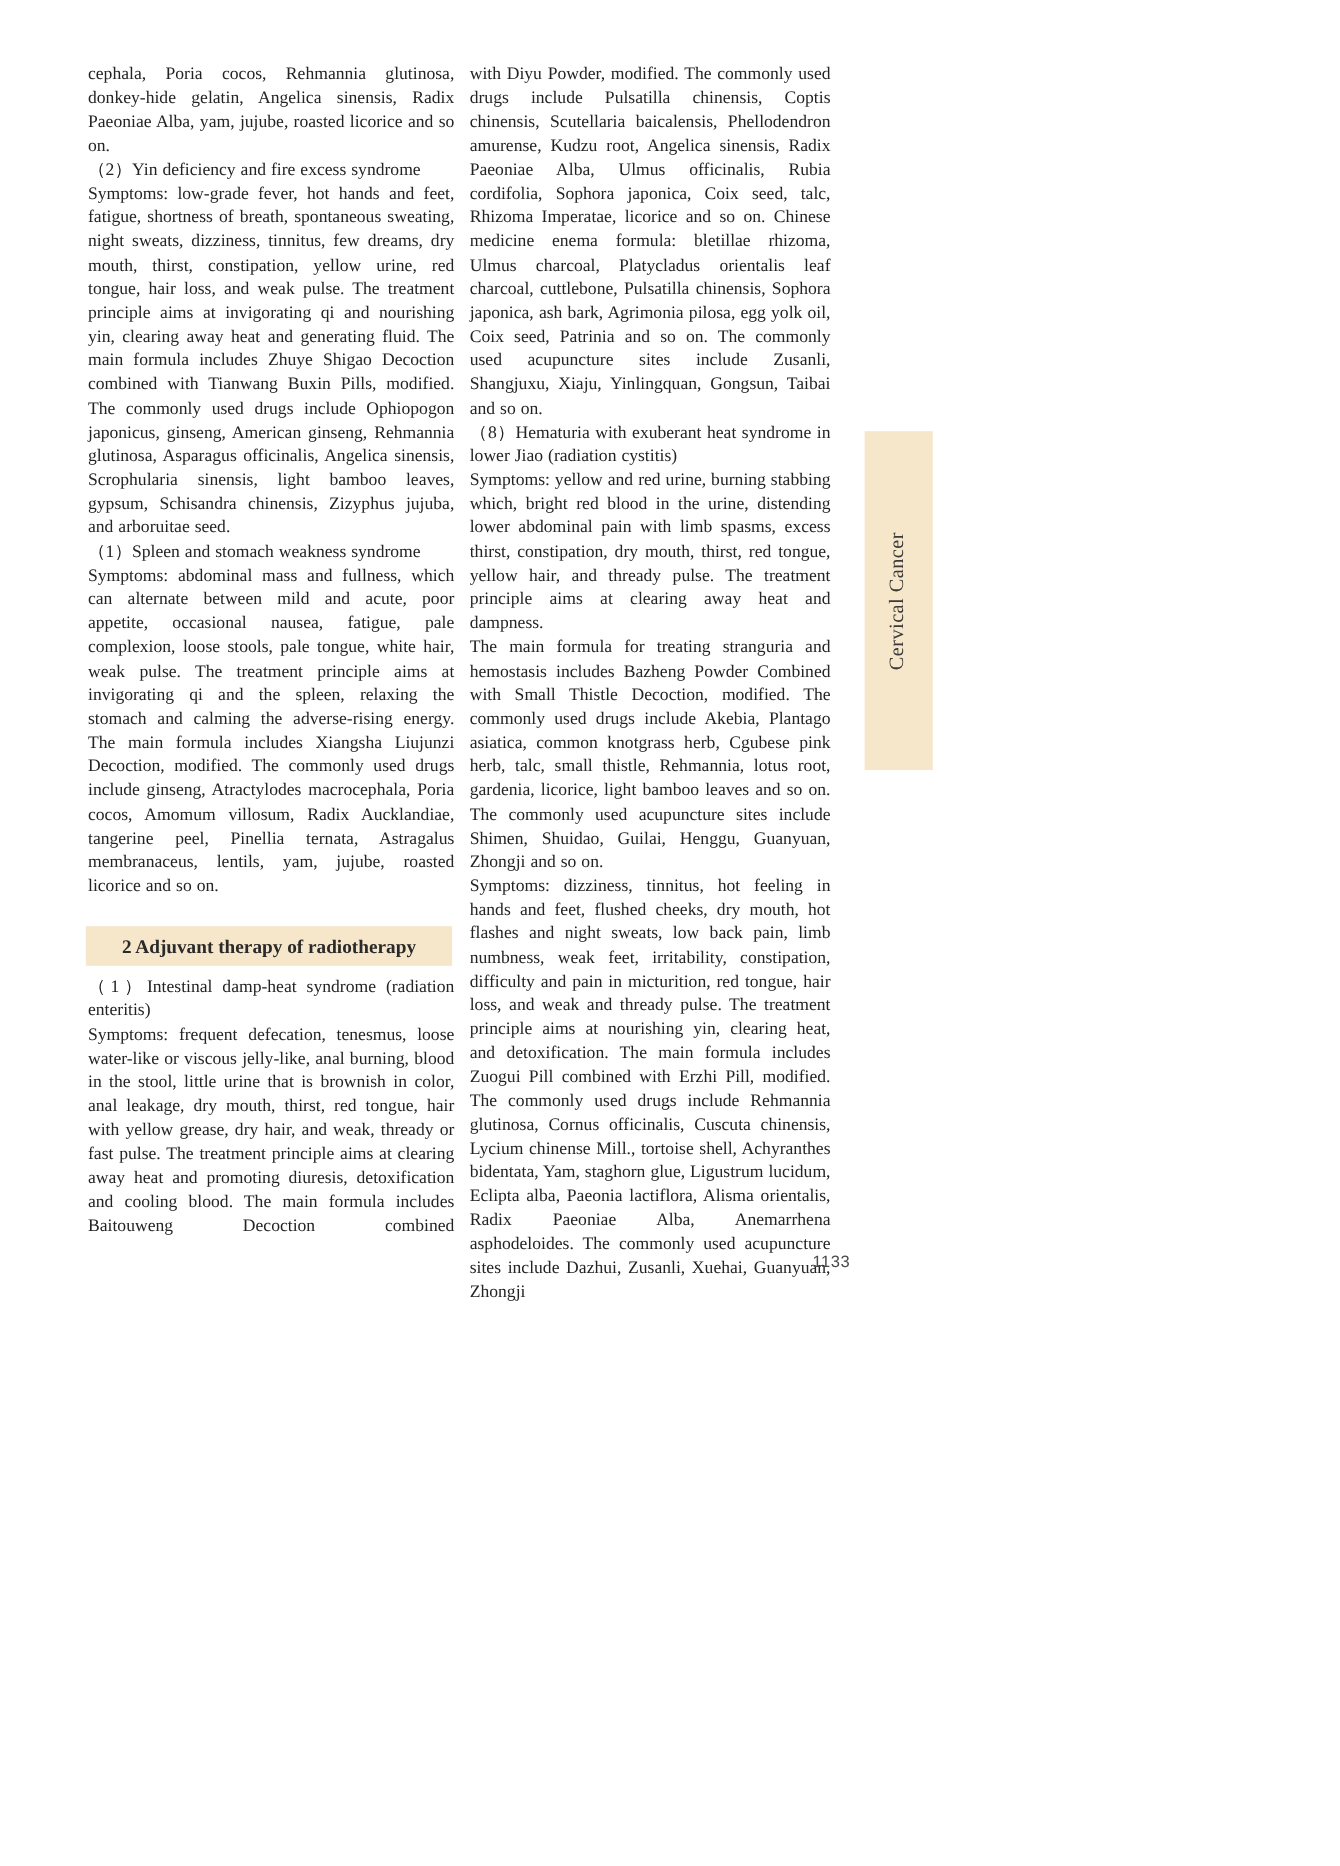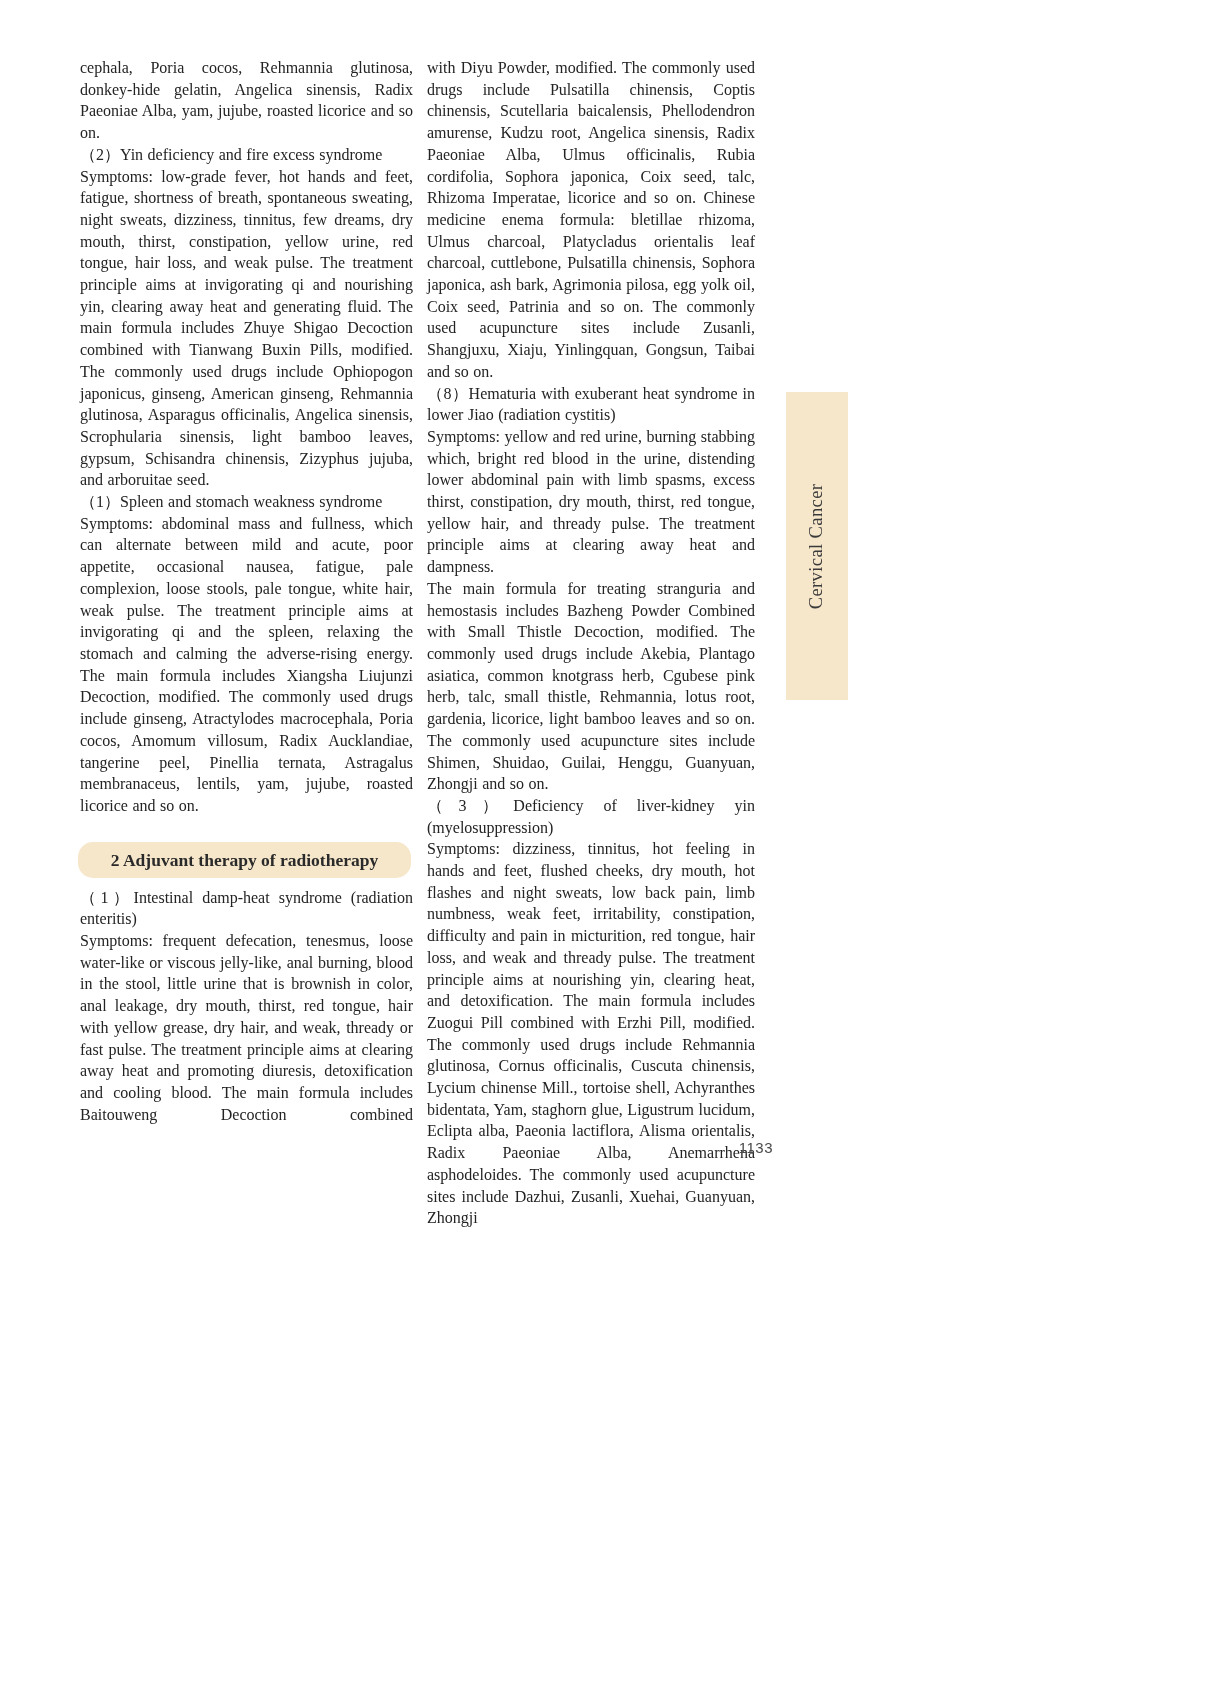--- a/index.html
+++ b/index.html
@@ -28,21 +28,20 @@
   p.body.justify-last { text-align-last: justify; }
   .section-heading {
     margin: 25px 2px 9px -2px;
     background: #f6e7cb;
     text-align: center;
     font-weight: bold;
     font-size: 17.5px;
     line-height: 22px;
     padding: 7px 4px;
     color: #2a2a2a;
-    border-radius: 15px;
   }
   .chapter-tab {
     position: absolute;
     left: 786px;
     top: 392px;
     width: 62px;
     height: 308px;
     background: #f6e7cb;
     display: flex;
     align-items: center;
@@ -85,21 +84,20 @@
     <div class="section-heading">2 Adjuvant therapy of radiotherapy</div>
     <p class="body">（1）Intestinal damp-heat syndrome (radiation enteritis)</p>
     <p class="body justify-last">Symptoms: frequent defecation, tenesmus, loose water-like or viscous jelly-like, anal burning, blood in the stool, little urine that is brownish in color, anal leakage, dry mouth, thirst, red tongue, hair with yellow grease, dry hair, and weak, thready or fast pulse. The treatment principle aims at clearing away heat and promoting diuresis, detoxification and cooling blood. The main formula includes Baitouweng Decoction combined</p>
   </div>
 
   <div class="col right">
     <p class="body">with Diyu Powder, modified. The commonly used drugs include Pulsatilla chinensis, Coptis chinensis, Scutellaria baicalensis, Phellodendron amurense, Kudzu root, Angelica sinensis, Radix Paeoniae Alba, Ulmus officinalis, Rubia cordifolia, Sophora japonica, Coix seed, talc, Rhizoma Imperatae, licorice and so on. Chinese medicine enema formula: bletillae rhizoma, Ulmus charcoal, Platycladus orientalis leaf charcoal, cuttlebone, Pulsatilla chinensis, Sophora japonica, ash bark, Agrimonia pilosa, egg yolk oil, Coix seed, Patrinia and so on. The commonly used acupuncture sites include Zusanli, Shangjuxu, Xiaju, Yinlingquan, Gongsun, Taibai and so on.</p>
     <p class="body">（8）Hematuria with exuberant heat syndrome in lower Jiao (radiation cystitis)</p>
     <p class="body">Symptoms: yellow and red urine, burning stabbing which, bright red blood in the urine, distending lower abdominal pain with limb spasms, excess thirst, constipation, dry mouth, thirst, red tongue, yellow hair, and thready pulse. The treatment principle aims at clearing away heat and dampness.</p>
     <p class="body">The main formula for treating stranguria and hemostasis includes Bazheng Powder Combined with Small Thistle Decoction, modified. The commonly used drugs include Akebia, Plantago asiatica, common knotgrass herb, Cgubese pink herb, talc, small thistle, Rehmannia, lotus root, gardenia, licorice, light bamboo leaves and so on. The commonly used acupuncture sites include Shimen, Shuidao, Guilai, Henggu, Guanyuan, Zhongji and so on.</p>
-    <p class="body">（3）Deficiency of liver-kidney yin (myelosuppression)</p>
     <p class="body justify-last">Symptoms: dizziness, tinnitus, hot feeling in hands and feet, flushed cheeks, dry mouth, hot flashes and night sweats, low back pain, limb numbness, weak feet, irritability, constipation, difficulty and pain in micturition, red tongue, hair loss, and weak and thready pulse. The treatment principle aims at nourishing yin, clearing heat, and detoxification. The main formula includes Zuogui Pill combined with Erzhi Pill, modified. The commonly used drugs include Rehmannia glutinosa, Cornus officinalis, Cuscuta chinensis, Lycium chinense Mill., tortoise shell, Achyranthes bidentata, Yam, staghorn glue, Ligustrum lucidum, Eclipta alba, Paeonia lactiflora, Alisma orientalis, Radix Paeoniae Alba, Anemarrhena asphodeloides. The commonly used acupuncture sites include Dazhui, Zusanli, Xuehai, Guanyuan, Zhongji</p>
   </div>
 
   <div class="chapter-tab">
     <span>Cervical Cancer</span>
   </div>
 
   <div class="page-number">1133</div>
 
 </div>

